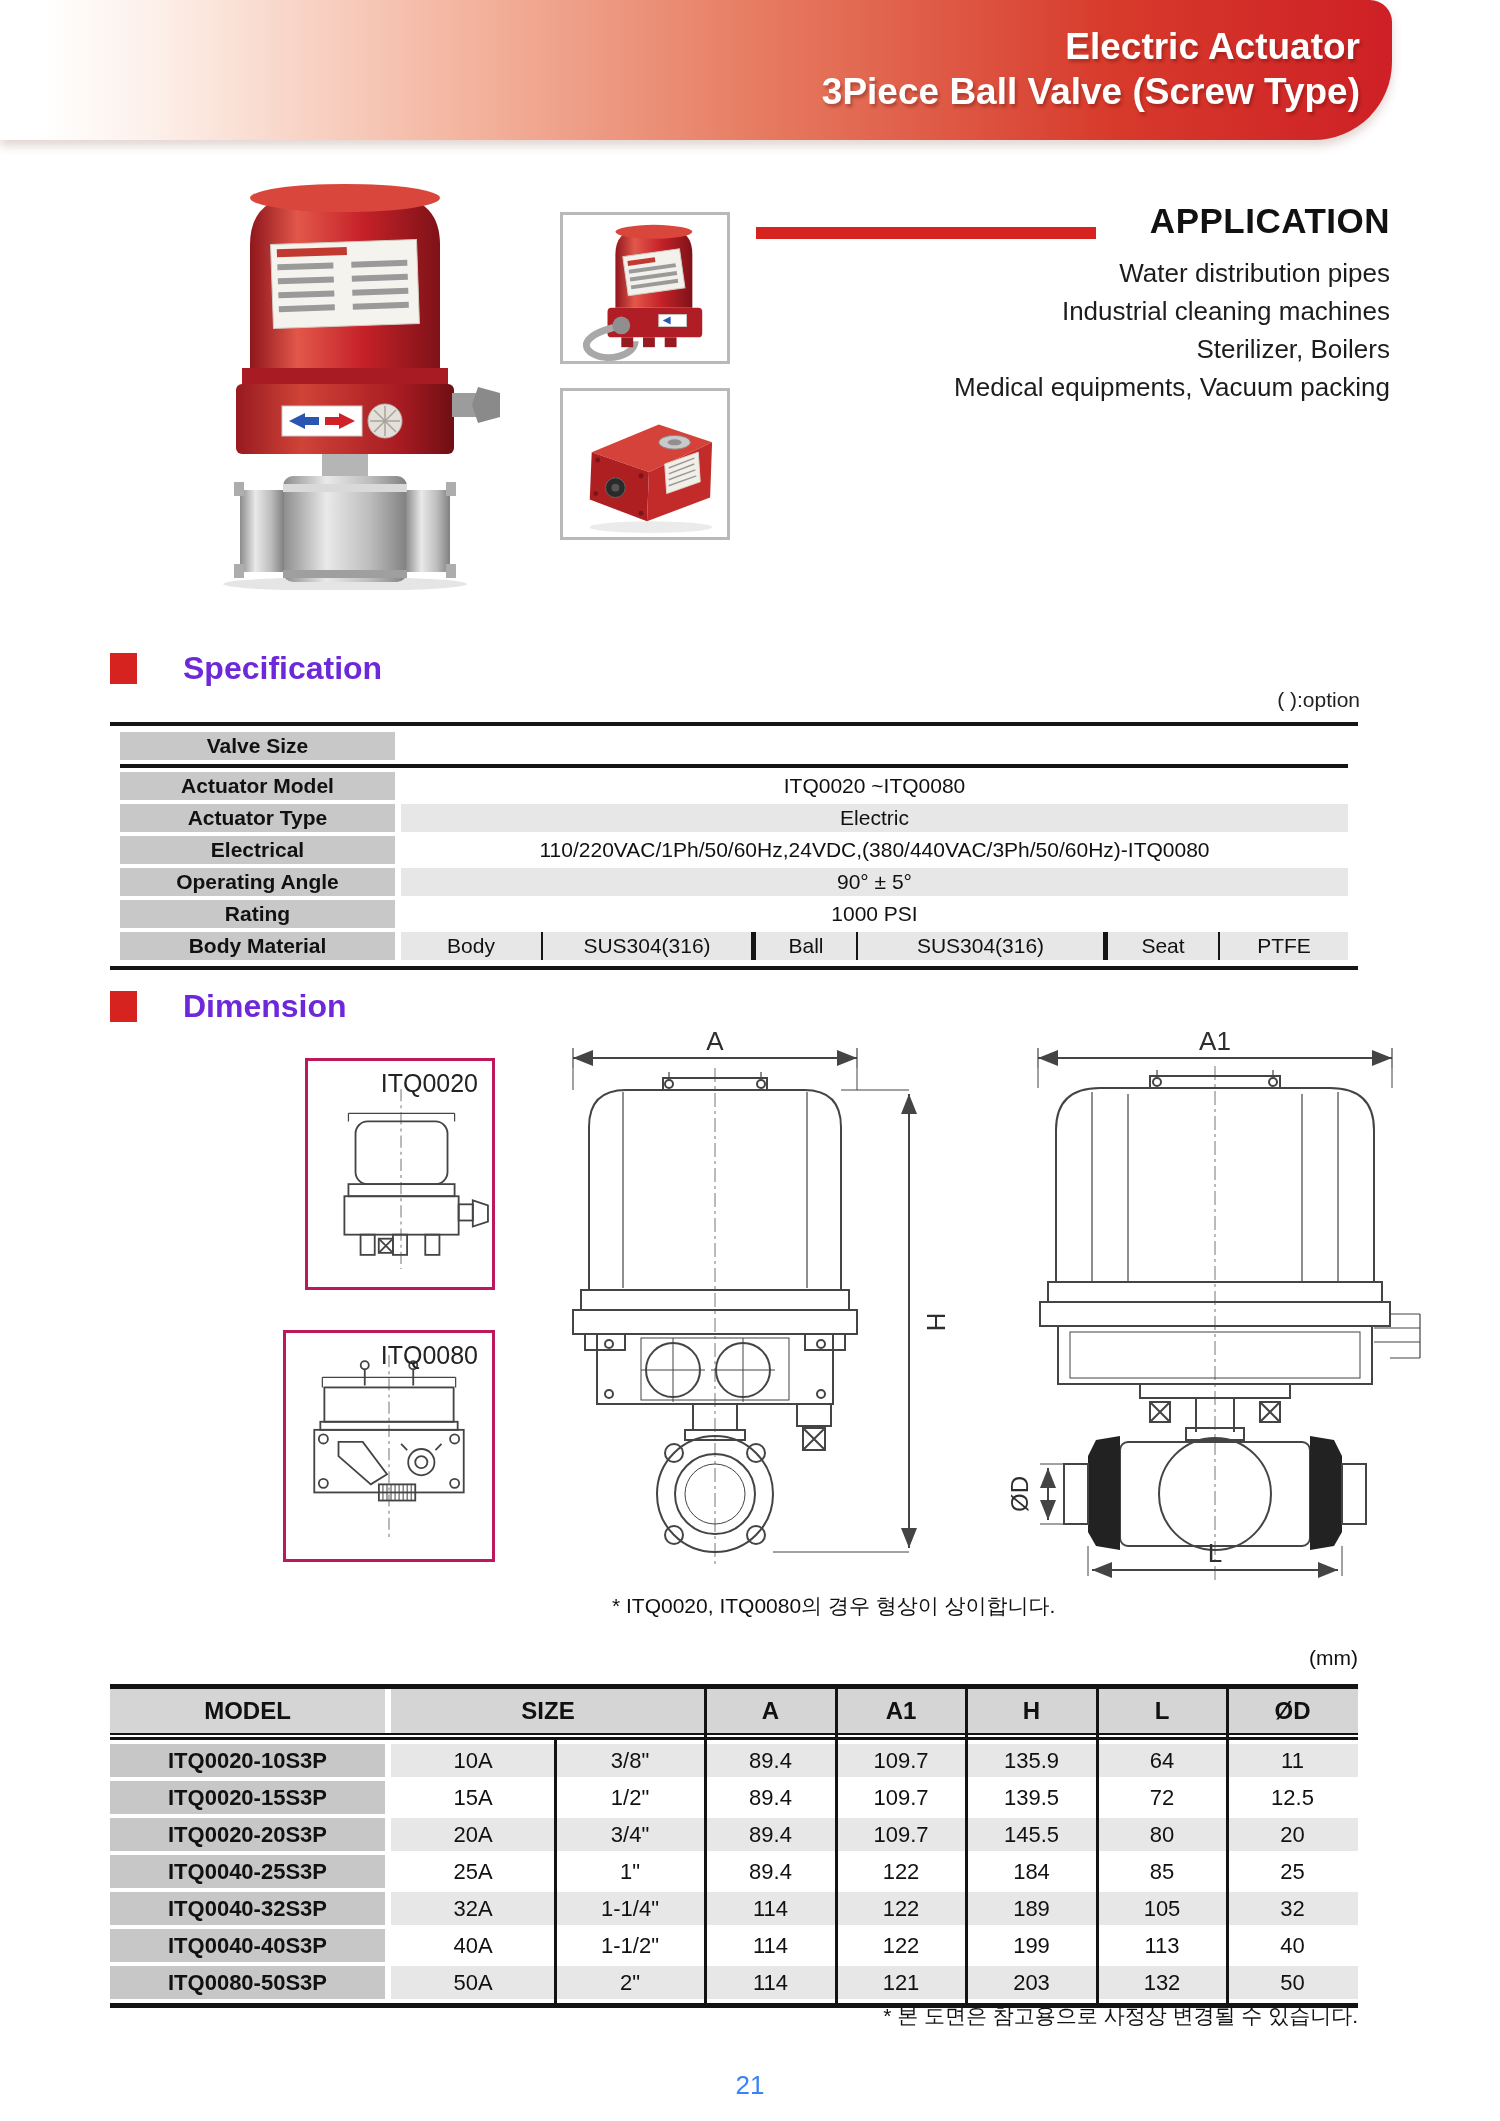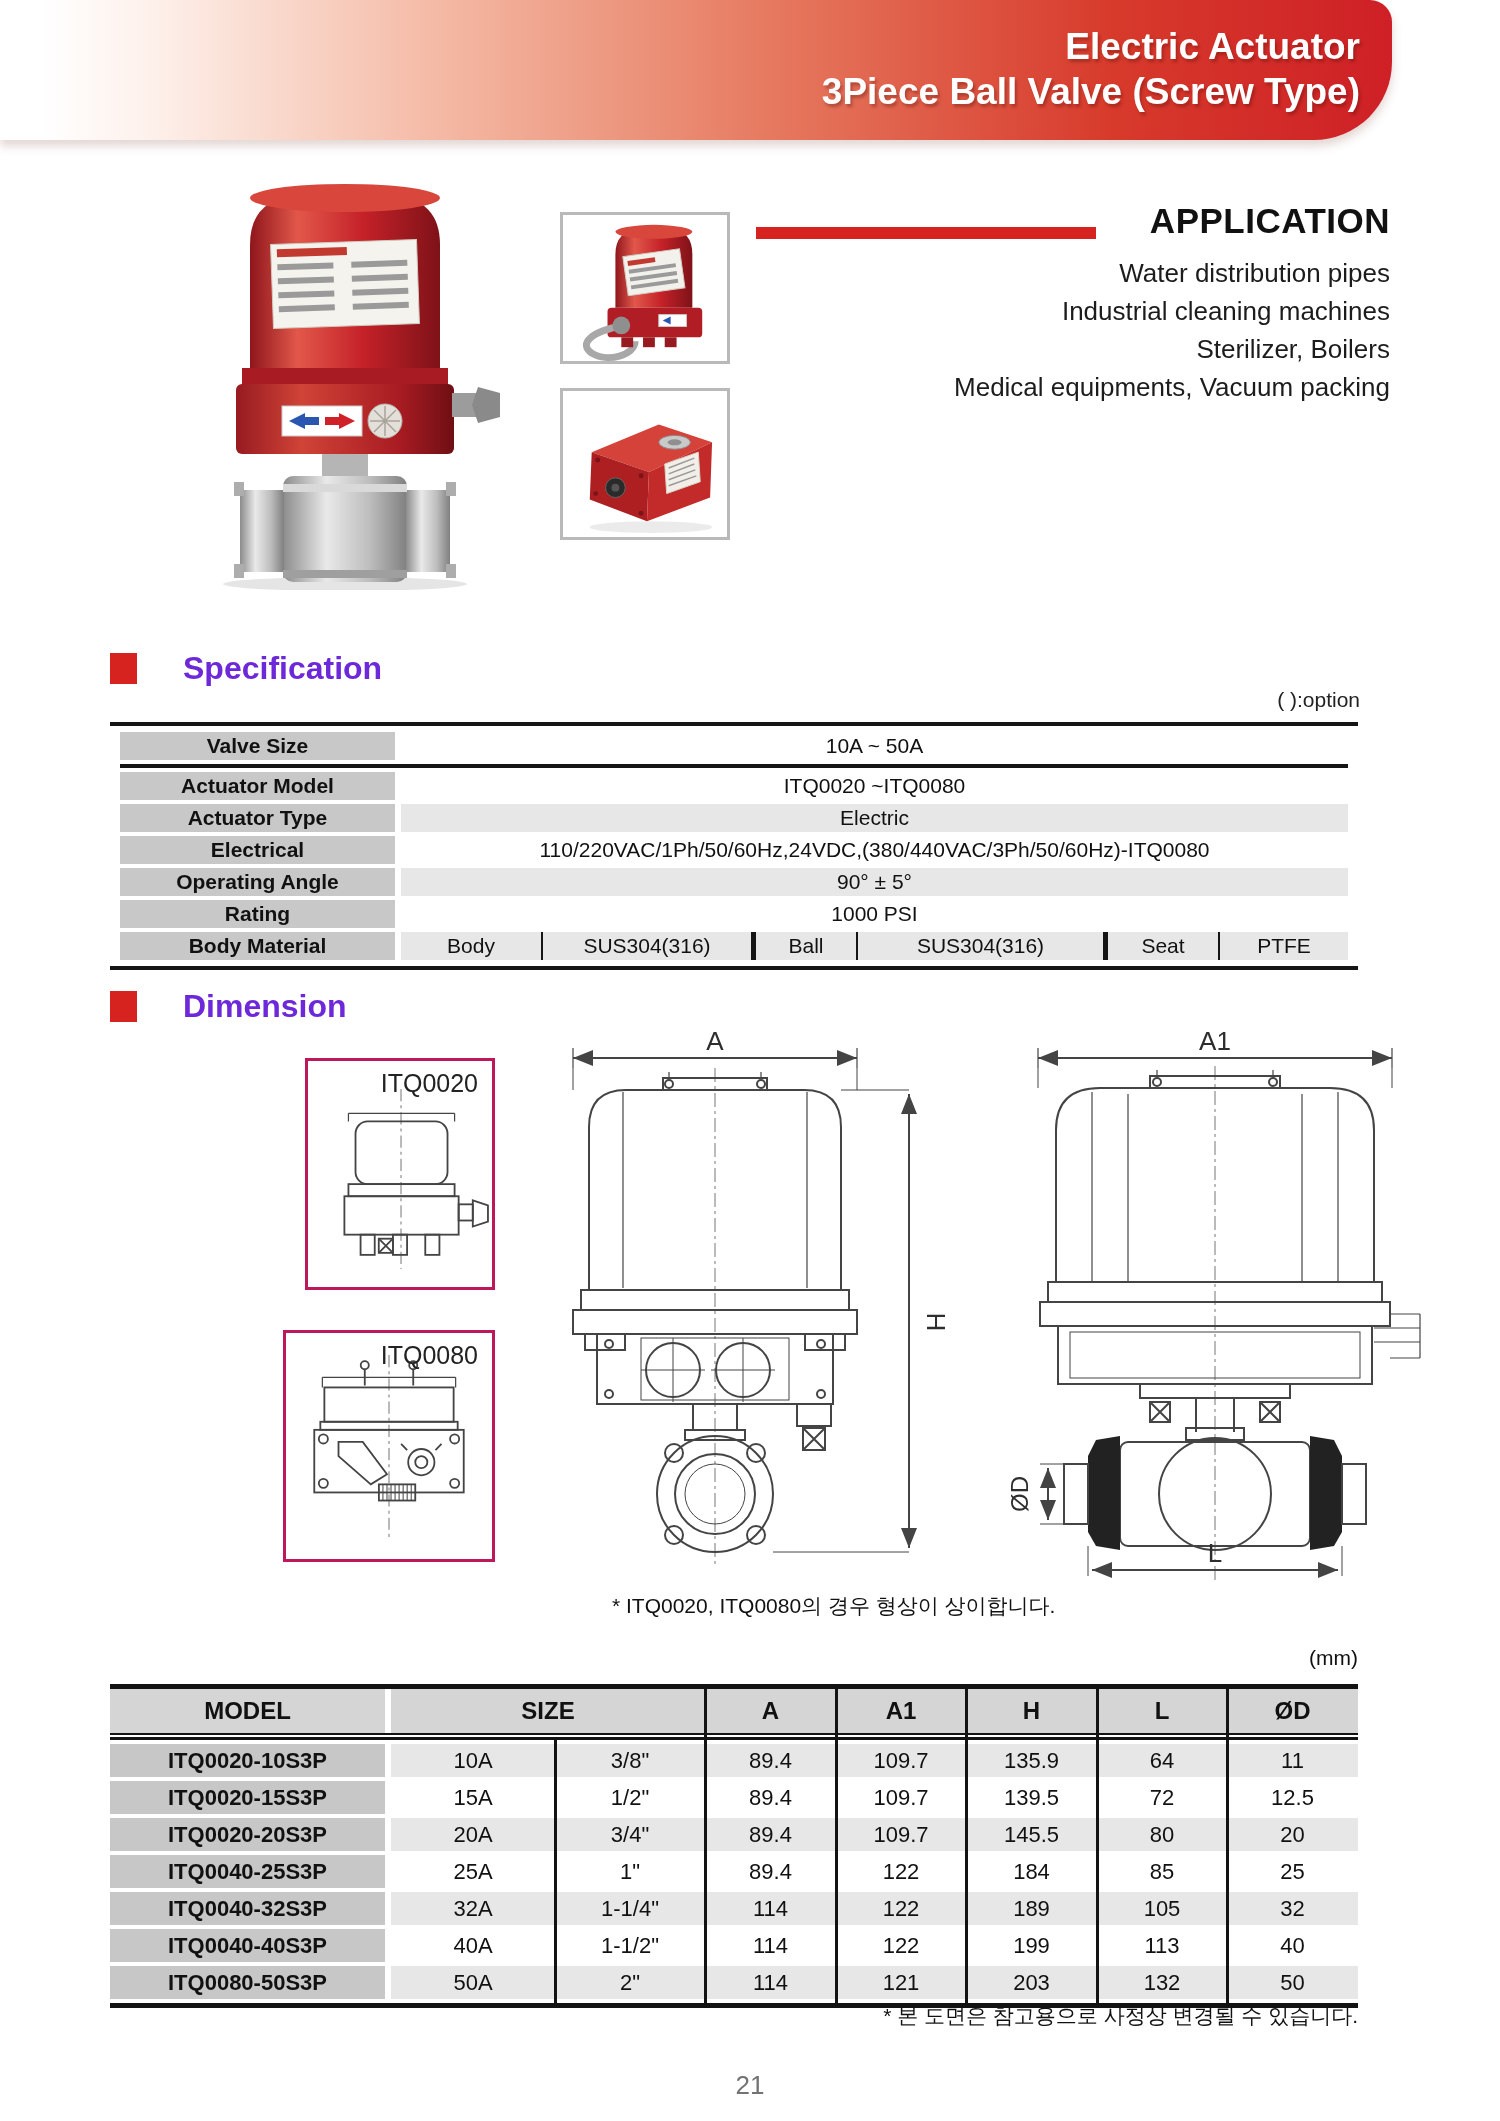--- a/index.html
+++ b/index.html
@@ -67,21 +67,21 @@
   .dim-row { display:flex; height:33px; margin:4px 0; }
   .dr-model { width:275px; margin-right:6px; background:#c7c7c7; font-weight:bold; font-size:22px;
     display:flex; align-items:center; justify-content:center; color:#111; }
   .dr-cell { display:flex; align-items:center; justify-content:center; font-size:22px; color:#111; }
   .c-model{width:275px; margin-right:6px;} .h-size{width:314px}
   .c-s1{width:164px}.c-s2{width:150px}.c-a{width:131px}.c-a1{width:130px}.c-h{width:131px}.c-l{width:130px}.c-d{width:131px}
   .vline { position:absolute; width:3px; background:#131313; top:5px; bottom:5px; }
   .vline-sub { position:absolute; width:3px; background:#131313; top:56px; bottom:5px; left:444px; }
   .v1{left:594px}.v2{left:725px}.v3{left:855px}.v4{left:986px}.v5{left:1116px}
   .footnote-kr { position:absolute; right:142px; top:2002px; font-size:21px; color:#111; }
-  .pagenum { position:absolute; left:0; width:1500px; top:2070px; text-align:center; font-size:26px; color:#737373; }
+  .pagenum { position:absolute; left:0; width:1500px; top:2070px; text-align:center; font-size:26px; color:#3b82f6; }
   svg text { font-family:"Liberation Sans","DejaVu Sans",sans-serif; fill:#2e2e2e; }
 </style>
 </head>
 <body>
 
 <div class="page">
 
   <div class="header-band">
     <div class="header-title">
       <div>Electric Actuator</div>
@@ -200,21 +200,20 @@
 
   <div class="sec" style="left:110px; top:650px;">
     <div class="sec-marker"></div>
     <div class="sec-title">Specification</div>
   </div>
   <div class="option-note">( ):option</div>
 
   <div class="spec-table">
     <div class="spec-row">
       <div class="spec-label">Valve Size</div>
-      <div class="spec-value bg-white">10A ~ 50A</div>
     </div>
     <div class="thickline"></div>
     <div class="spec-row">
       <div class="spec-label">Actuator Model</div>
       <div class="spec-value bg-white">ITQ0020 ~ITQ0080</div>
     </div>
     <div class="spec-row">
       <div class="spec-label">Actuator Type</div>
       <div class="spec-value bg-light">Electric</div>
     </div>

